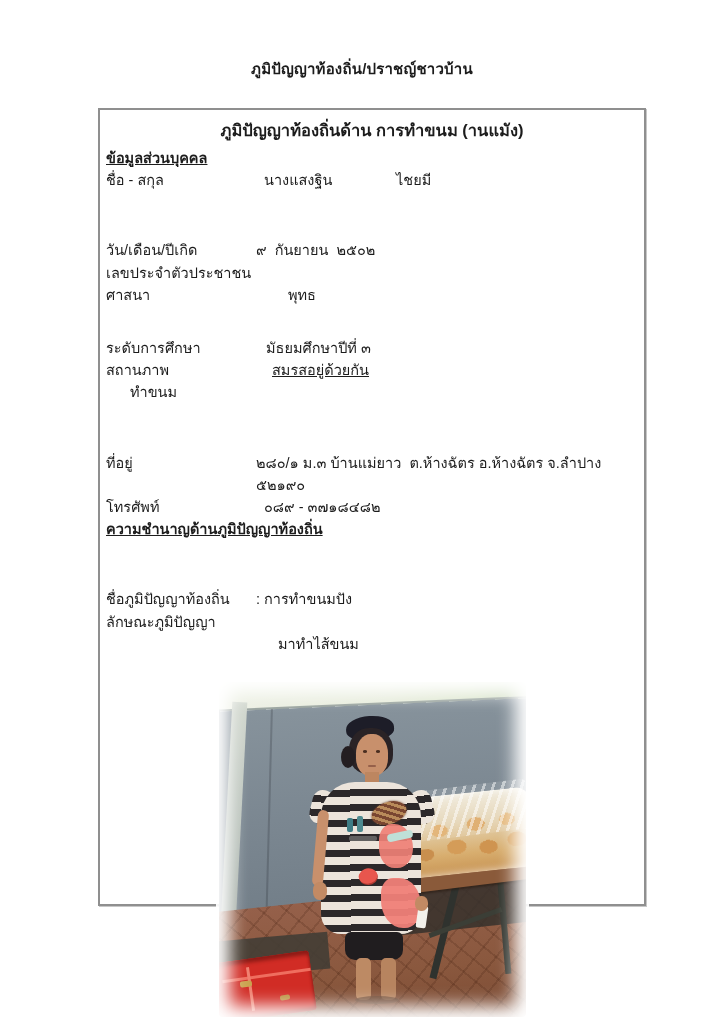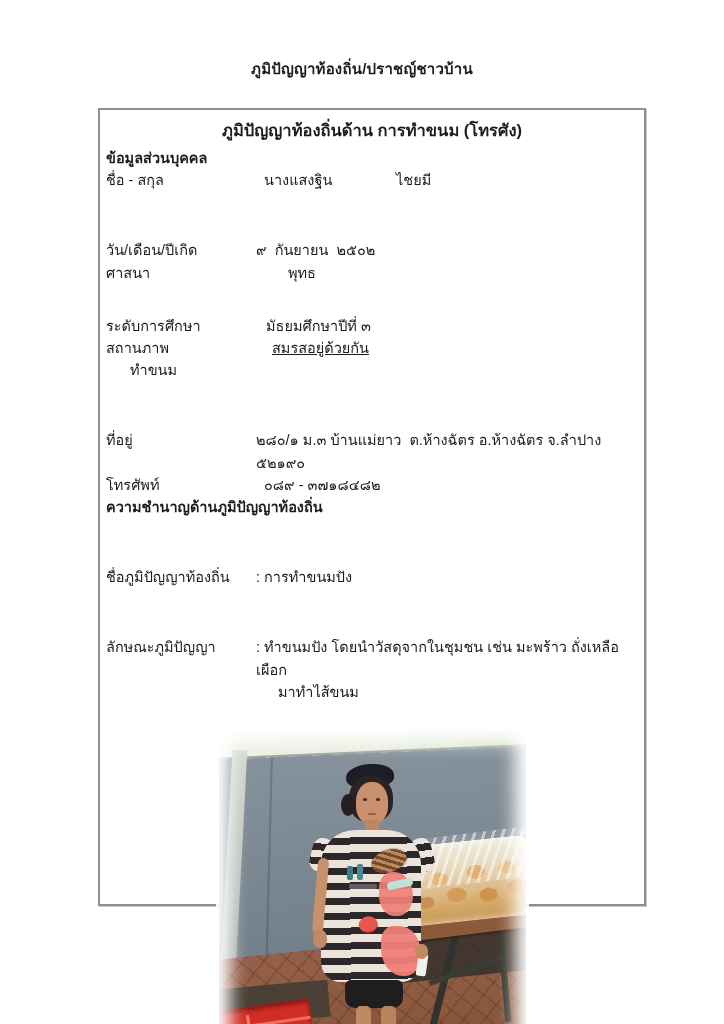--- a/index.html
+++ b/index.html
@@ -14,21 +14,21 @@
   }
   .card{
     box-sizing:border-box;position:absolute;left:98px;top:108px;
     width:548px;height:798px;border:2px solid #8f8f8f;
     box-shadow:1px 1px 0 #c7c7c7;background:#fff;padding:4px 6px 0 6px;
   }
   .card-heading{
     text-align:center;font-weight:bold;font-size:16.5px;margin-top:3px;
   }
   .fields{font-size:14.5px;line-height:22.2px;margin-top:4px;}
-  .section-title{font-weight:bold;}
+  .section-title{font-weight:bold;text-decoration:underline;}
   .frow{display:flex;align-items:baseline;}
   .flabel{width:158px;flex-shrink:0;}
   .fval{white-space:pre-wrap;}
   .w132{width:132px;flex-shrink:0;}
   .indL{margin-left:24px;}
   .indS{margin-left:8px;text-decoration:underline;}
   .indT{margin-left:2px;margin-top:31px;}
   .indN{margin-left:-8px;margin-top:48px;}
   .cont-line{margin-left:172px;}
   
@@ -133,36 +133,40 @@
     border-radius:50%;opacity:.7;}
   .ph-fade{position:absolute;inset:-3px;pointer-events:none;border-radius:8px;
     box-shadow:inset 0 0 18px 14px #ffffff;}
 </style>
 </head>
 <body>
 
 <div class="page-title">ภูมิปัญญาท้องถิ่น/ปราชญ์ชาวบ้าน</div>
 
 <div class="card">
-  <div class="card-heading">ภูมิปัญญาท้องถิ่นด้าน การทำขนม (โทรศัง)</div>
+  <div class="card-heading">ภูมิปัญญาท้องถิ่นด้าน การทำขนม (านแมัง)</div>
 
   <div class="fields">
     <div class="section-title">ข้อมูลส่วนบุคคล</div>
 
     <div class="frow">
       <span class="flabel">ชื่อ - สกุล</span>
       <span class="fval w132">นางแสงฐิน</span>
       <span class="fval">ไชยมี</span>
     </div>
 
     <div class="frow">
       <span class="flabel">วัน/เดือน/ปีเกิด</span>
       <span class="fval indN">๙  กันยายน  ๒๕๐๒</span>
     </div>
 
+    <div class="frow">
+      <span class="flabel">เลขประจำตัวประชาชน</span>
+      <span class="fval"></span>
+    </div>
 
     <div class="frow">
       <span class="flabel">ศาสนา</span>
       <span class="fval indL">พุทธ</span>
     </div>
 
     <div class="frow">
       <span class="flabel">ระดับการศึกษา</span>
       <span class="fval indT">มัธยมศึกษาปีที่ ๓</span>
     </div>
@@ -188,21 +192,20 @@
 
     <div class="section-title">ความชำนาญด้านภูมิปัญญาท้องถิ่น</div>
 
     <div class="frow">
       <span class="flabel">ชื่อภูมิปัญญาท้องถิ่น</span>
       <span class="fval indN">: การทำขนมปัง</span>
     </div>
 
     <div class="frow">
       <span class="flabel">ลักษณะภูมิปัญญา</span>
-      <span class="fval indN">: ทำขนมปัง โดยนำวัสดุจากในชุมชน เช่น มะพร้าว ถั่งเหลือ เผือก</span>
     </div>
     <div class="cont-line">มาทำไส้ขนม</div>
   </div>
 
   <div class="photo" role="img" aria-label="ภาพผู้หญิงสวมชุดลายทางขาวดำยืนข้างโต๊ะที่มีถุงขนมปังวางเรียงอยู่ ด้านล่างซ้ายมีลังพลาสติกสีแดง">
     <div class="ph-scene">
       <div class="ph-window"></div>
       <div class="ph-wall"></div>
       <div class="ph-wall-seam"></div>
       <div class="ph-pole"></div>

